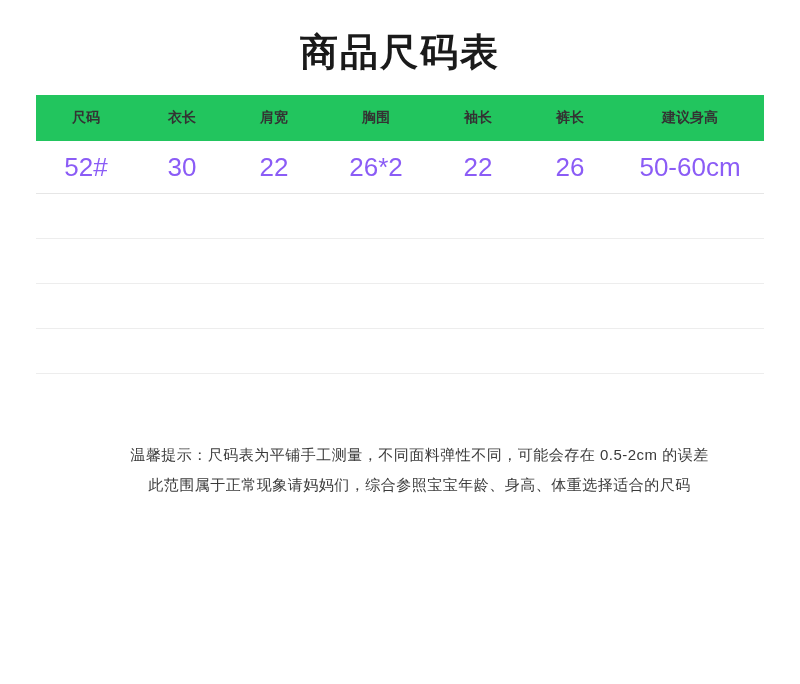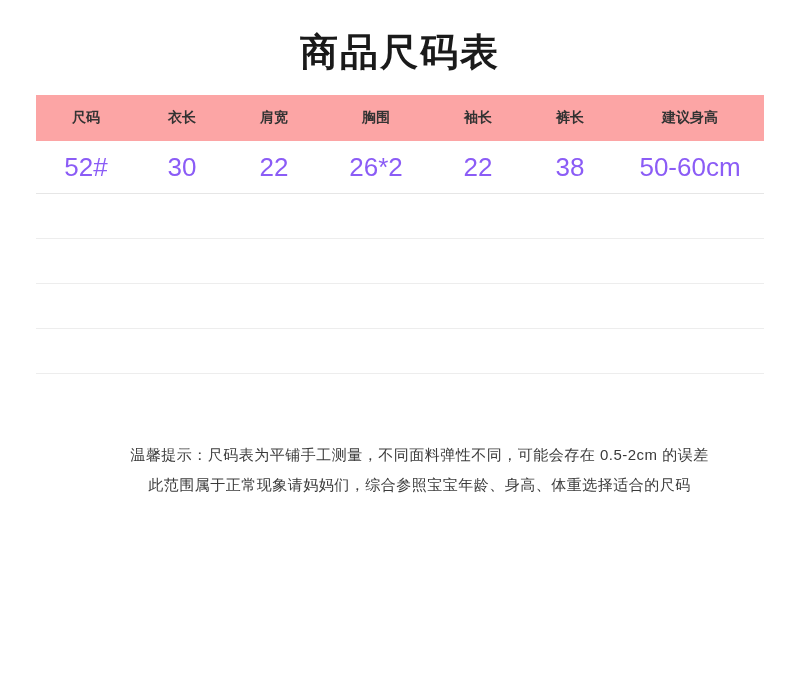--- a/index.html
+++ b/index.html
@@ -32,21 +32,21 @@
   }
   .table-wrap {
     margin: 0 36px;
   }
   table.size-table {
     width: 728px;
     border-collapse: collapse;
     table-layout: fixed;
   }
   table.size-table thead th {
-    background: #fca5a5;
+    background: #22c55e;
     font-size: 14px;
     font-weight: bold;
     color: #333333;
     height: 44px;
     text-align: center;
     vertical-align: middle;
     border: none;
   }
   table.size-table tbody td {
     height: 50px;
@@ -123,21 +123,21 @@
           <th>建议身高</th>
         </tr>
       </thead>
       <tbody>
         <tr>
           <td>52#</td>
           <td>30</td>
           <td>22</td>
           <td>26*2</td>
           <td>22</td>
-          <td>38</td>
+          <td>26</td>
           <td>50-60cm</td>
         </tr>
         <tr class="empty-row">
           <td></td>
             <td></td>
             <td></td>
             <td></td>
             <td></td>
             <td></td>
             <td></td>

